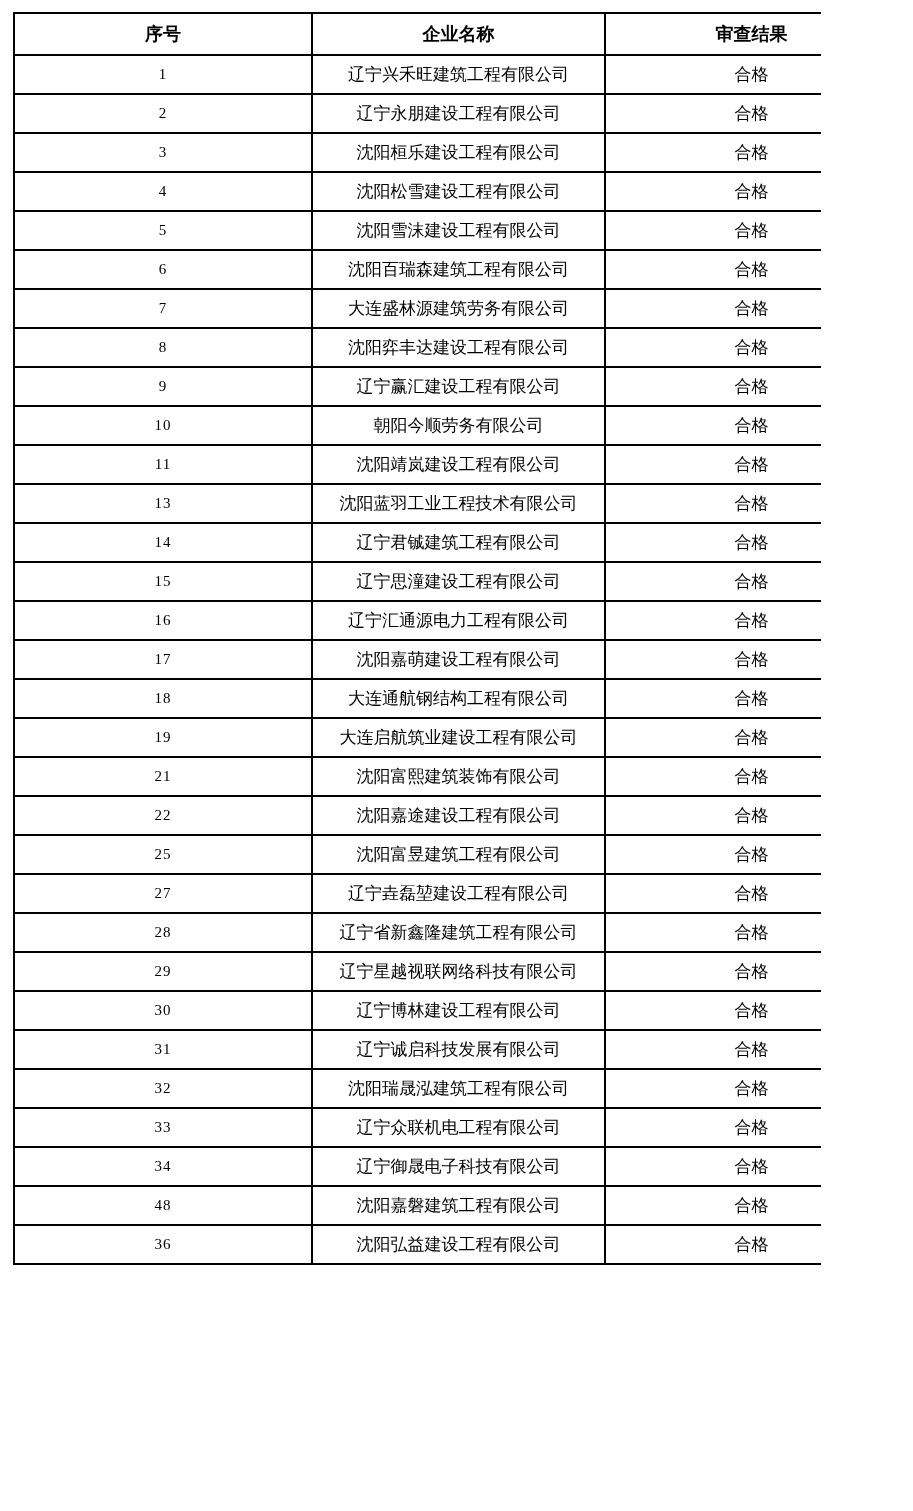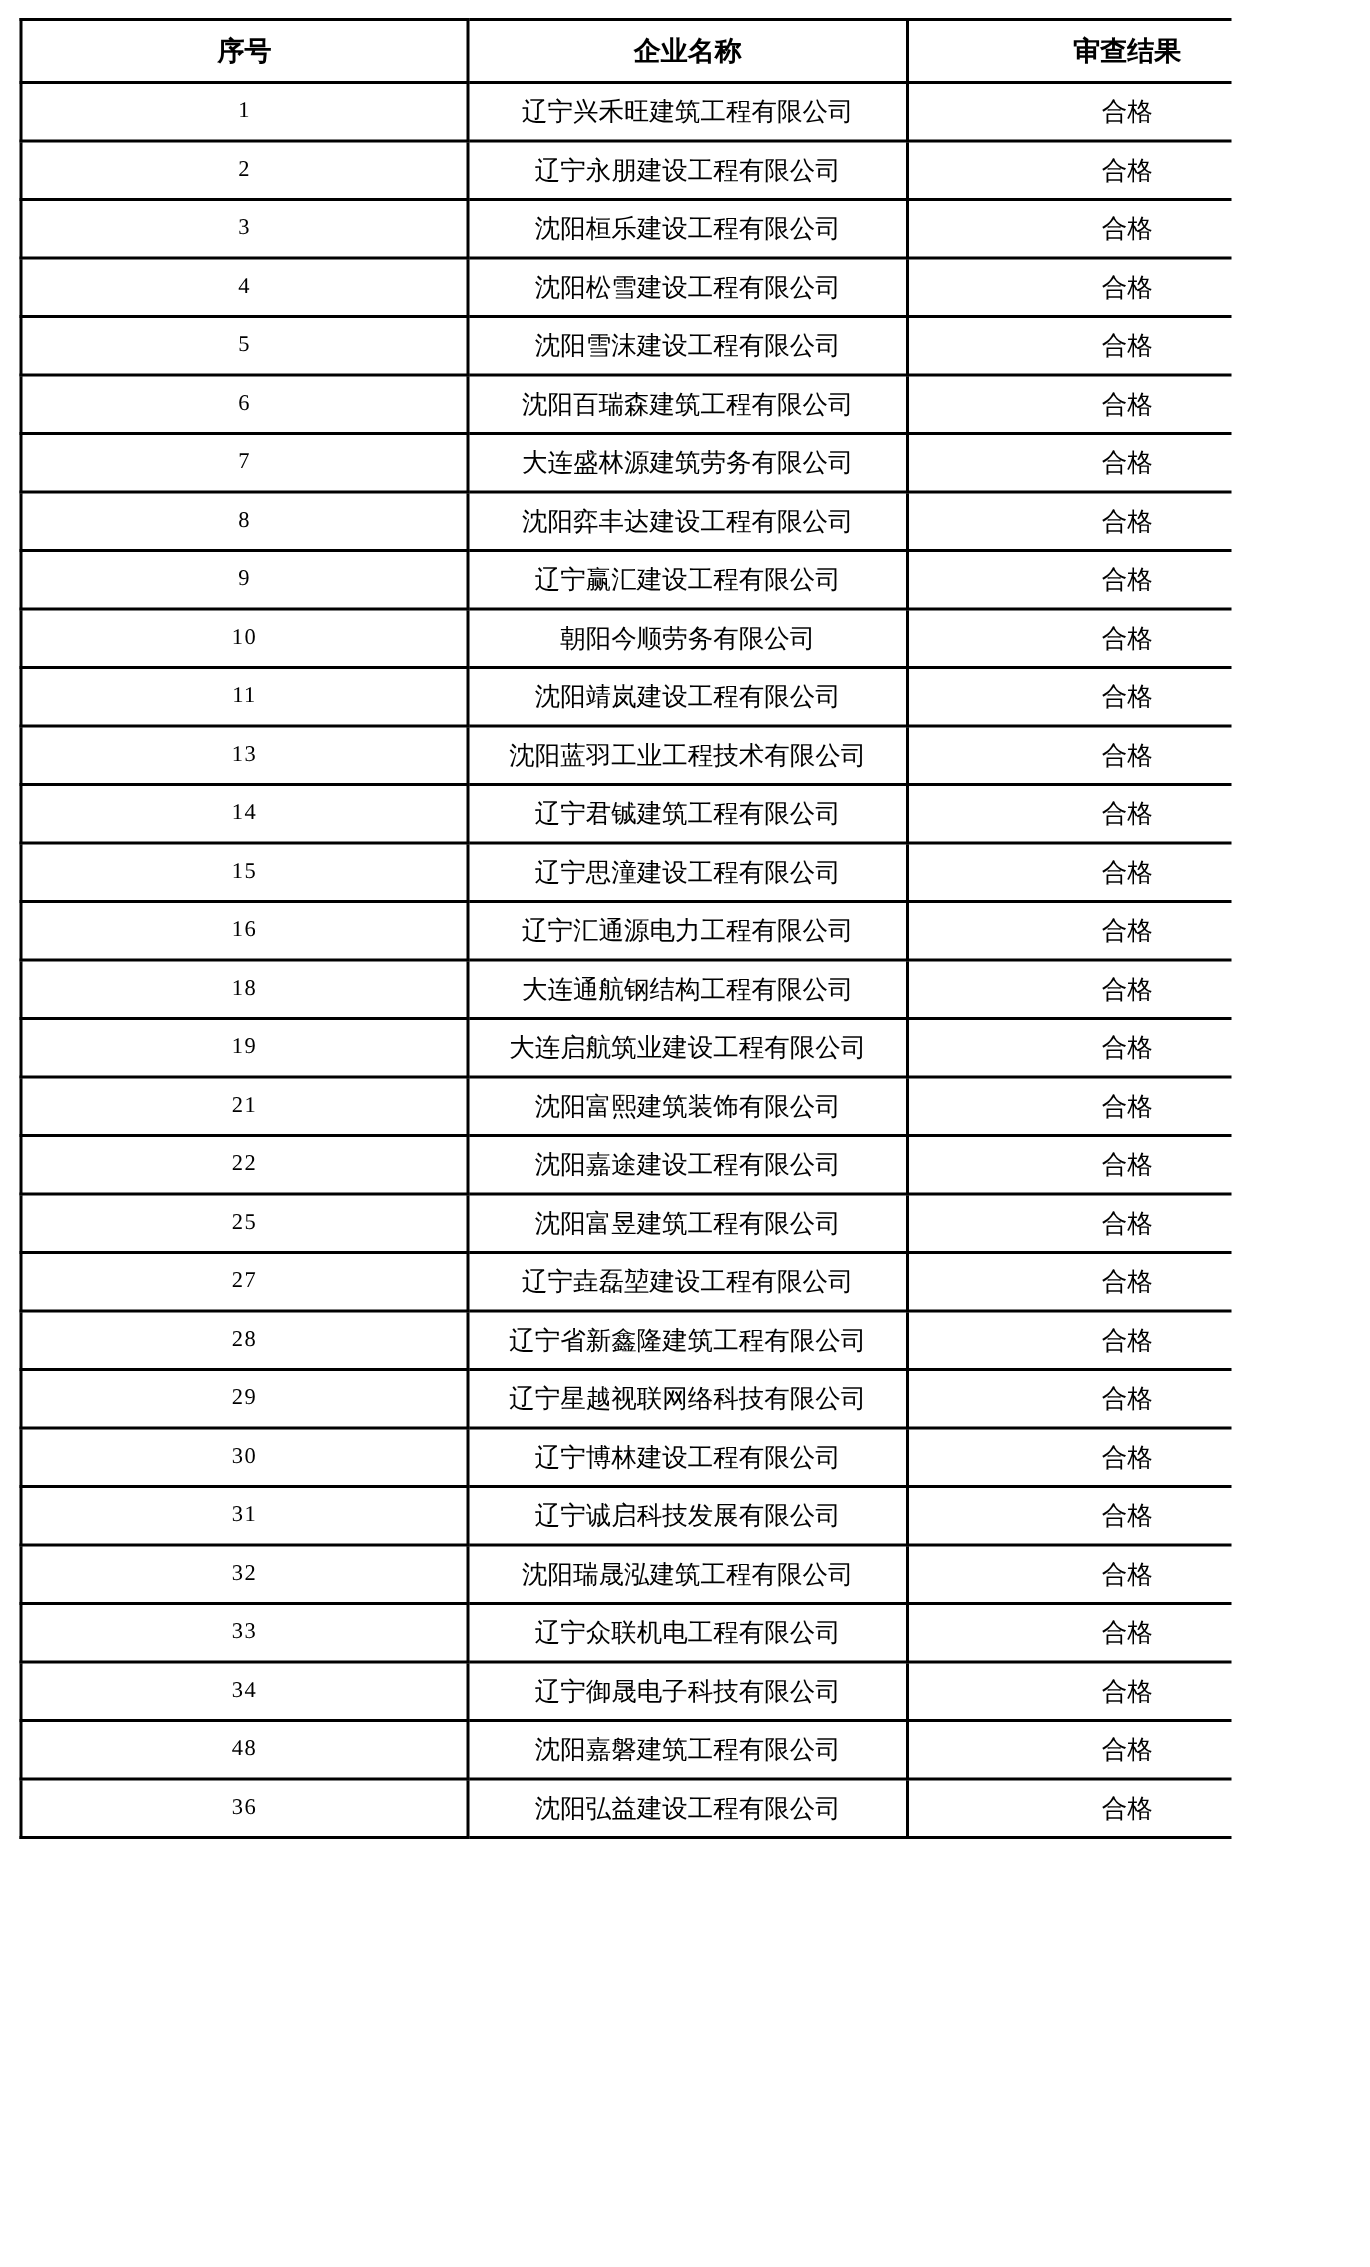--- a/index.html
+++ b/index.html
@@ -139,20 +139,25 @@
       <td class="num-cell">15</td>
       <td>辽宁思潼建设工程有限公司</td>
       <td>合格</td>
     </tr>
         <tr>
       <td class="num-cell">16</td>
       <td>辽宁汇通源电力工程有限公司</td>
       <td>合格</td>
     </tr>
         <tr>
+      <td class="num-cell">17</td>
+      <td>沈阳嘉萌建设工程有限公司</td>
+      <td>合格</td>
+    </tr>
+        <tr>
       <td class="num-cell">18</td>
       <td>大连通航钢结构工程有限公司</td>
       <td>合格</td>
     </tr>
         <tr>
       <td class="num-cell">19</td>
       <td>大连启航筑业建设工程有限公司</td>
       <td>合格</td>
     </tr>
         <tr>

